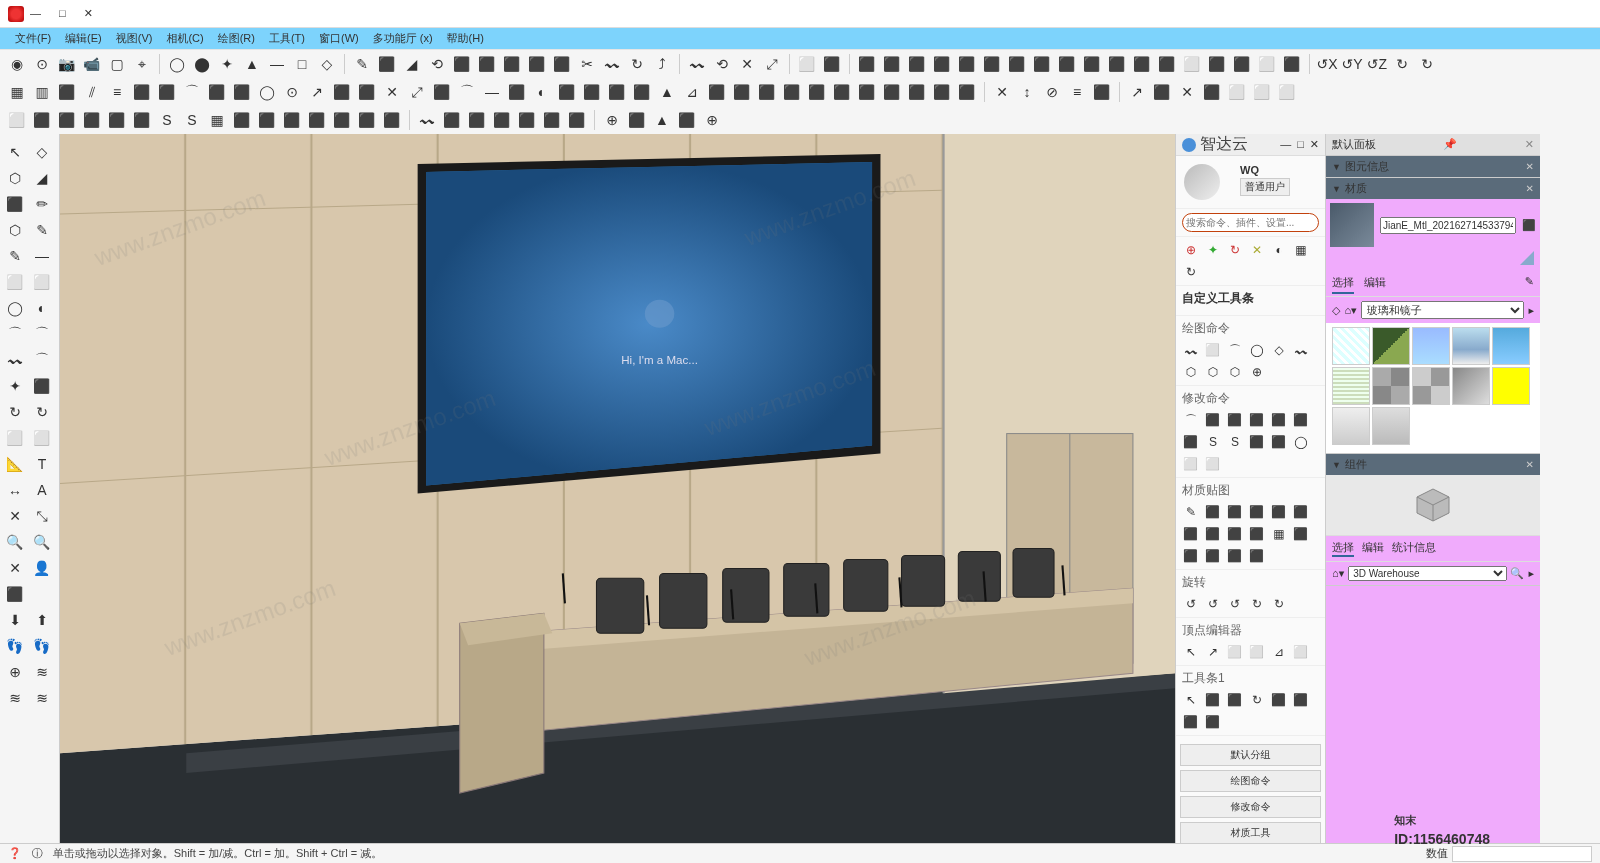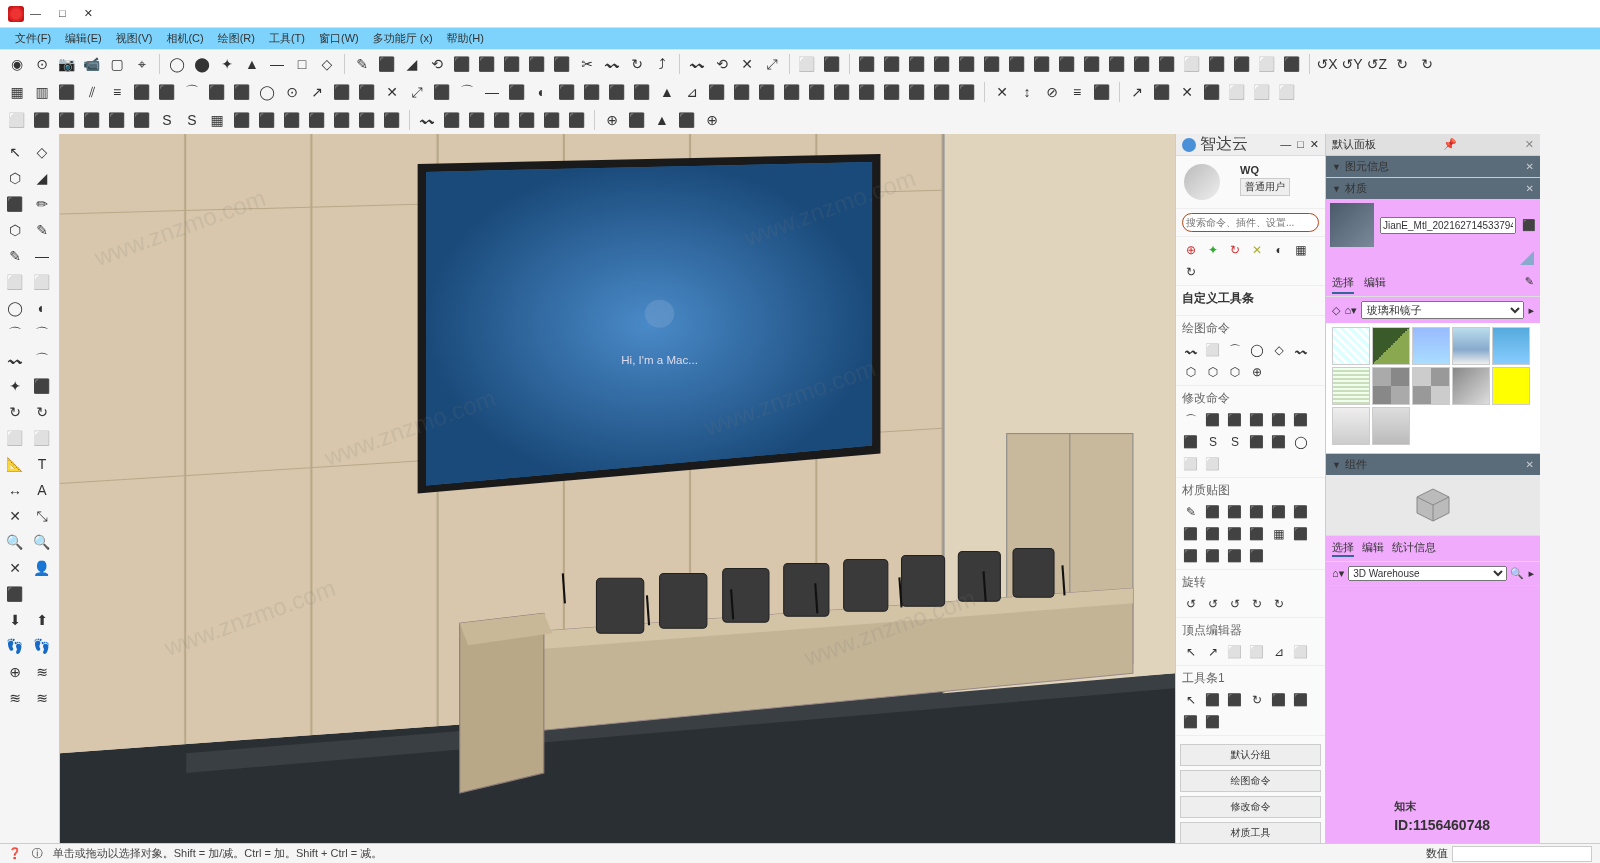--- a/index.html
+++ b/index.html
@@ -61,21 +61,21 @@
 .swatch{width:38px;height:38px;border:1px solid #ccc;cursor:pointer}
 .comp-body{height:60px;display:flex;align-items:center;justify-content:center;color:#999;background:#e8e8e8}
 .comp-ftr{padding:4px 6px;display:flex;gap:8px;font-size:10px;border-top:1px solid #ddd}
 .whs{padding:4px 6px;display:flex;align-items:center;gap:4px;border-top:1px solid #ddd}
 .whs select{flex:1;font-size:10px}
 .statusbar{position:absolute;bottom:0;left:0;right:0;height:20px;background:#f5f5f5;border-top:1px solid #ccc;display:flex;align-items:center;padding:0 8px;gap:10px;font-size:11px}
 .statusbar .hint{color:#444}
 .statusbar .meas{margin-left:auto;display:flex;align-items:center;gap:4px}
 .statusbar .meas input{width:140px;padding:1px 3px;border:1px solid #ccc;background:#fff}
 .watermark{position:absolute;color:rgba(120,120,120,.15);font-size:24px;pointer-events:none;transform:rotate(-20deg)}
-.badge{position:absolute;right:110px;bottom:30px;color:rgba(100,100,100,.35);font-size:28px;font-weight:bold;pointer-events:none}
+.badge{position:absolute;right:110px;bottom:16px;color:rgba(100,100,100,.35);font-size:28px;font-weight:bold;pointer-events:none}
 .badge .id{font-size:14px;display:block}
 </style>
 </head>
 <body>
 
 <div class="titlebar">
   <div class="app-icon"></div>
   <div class="win-controls">
     <span>—</span>
     <span>□</span>

